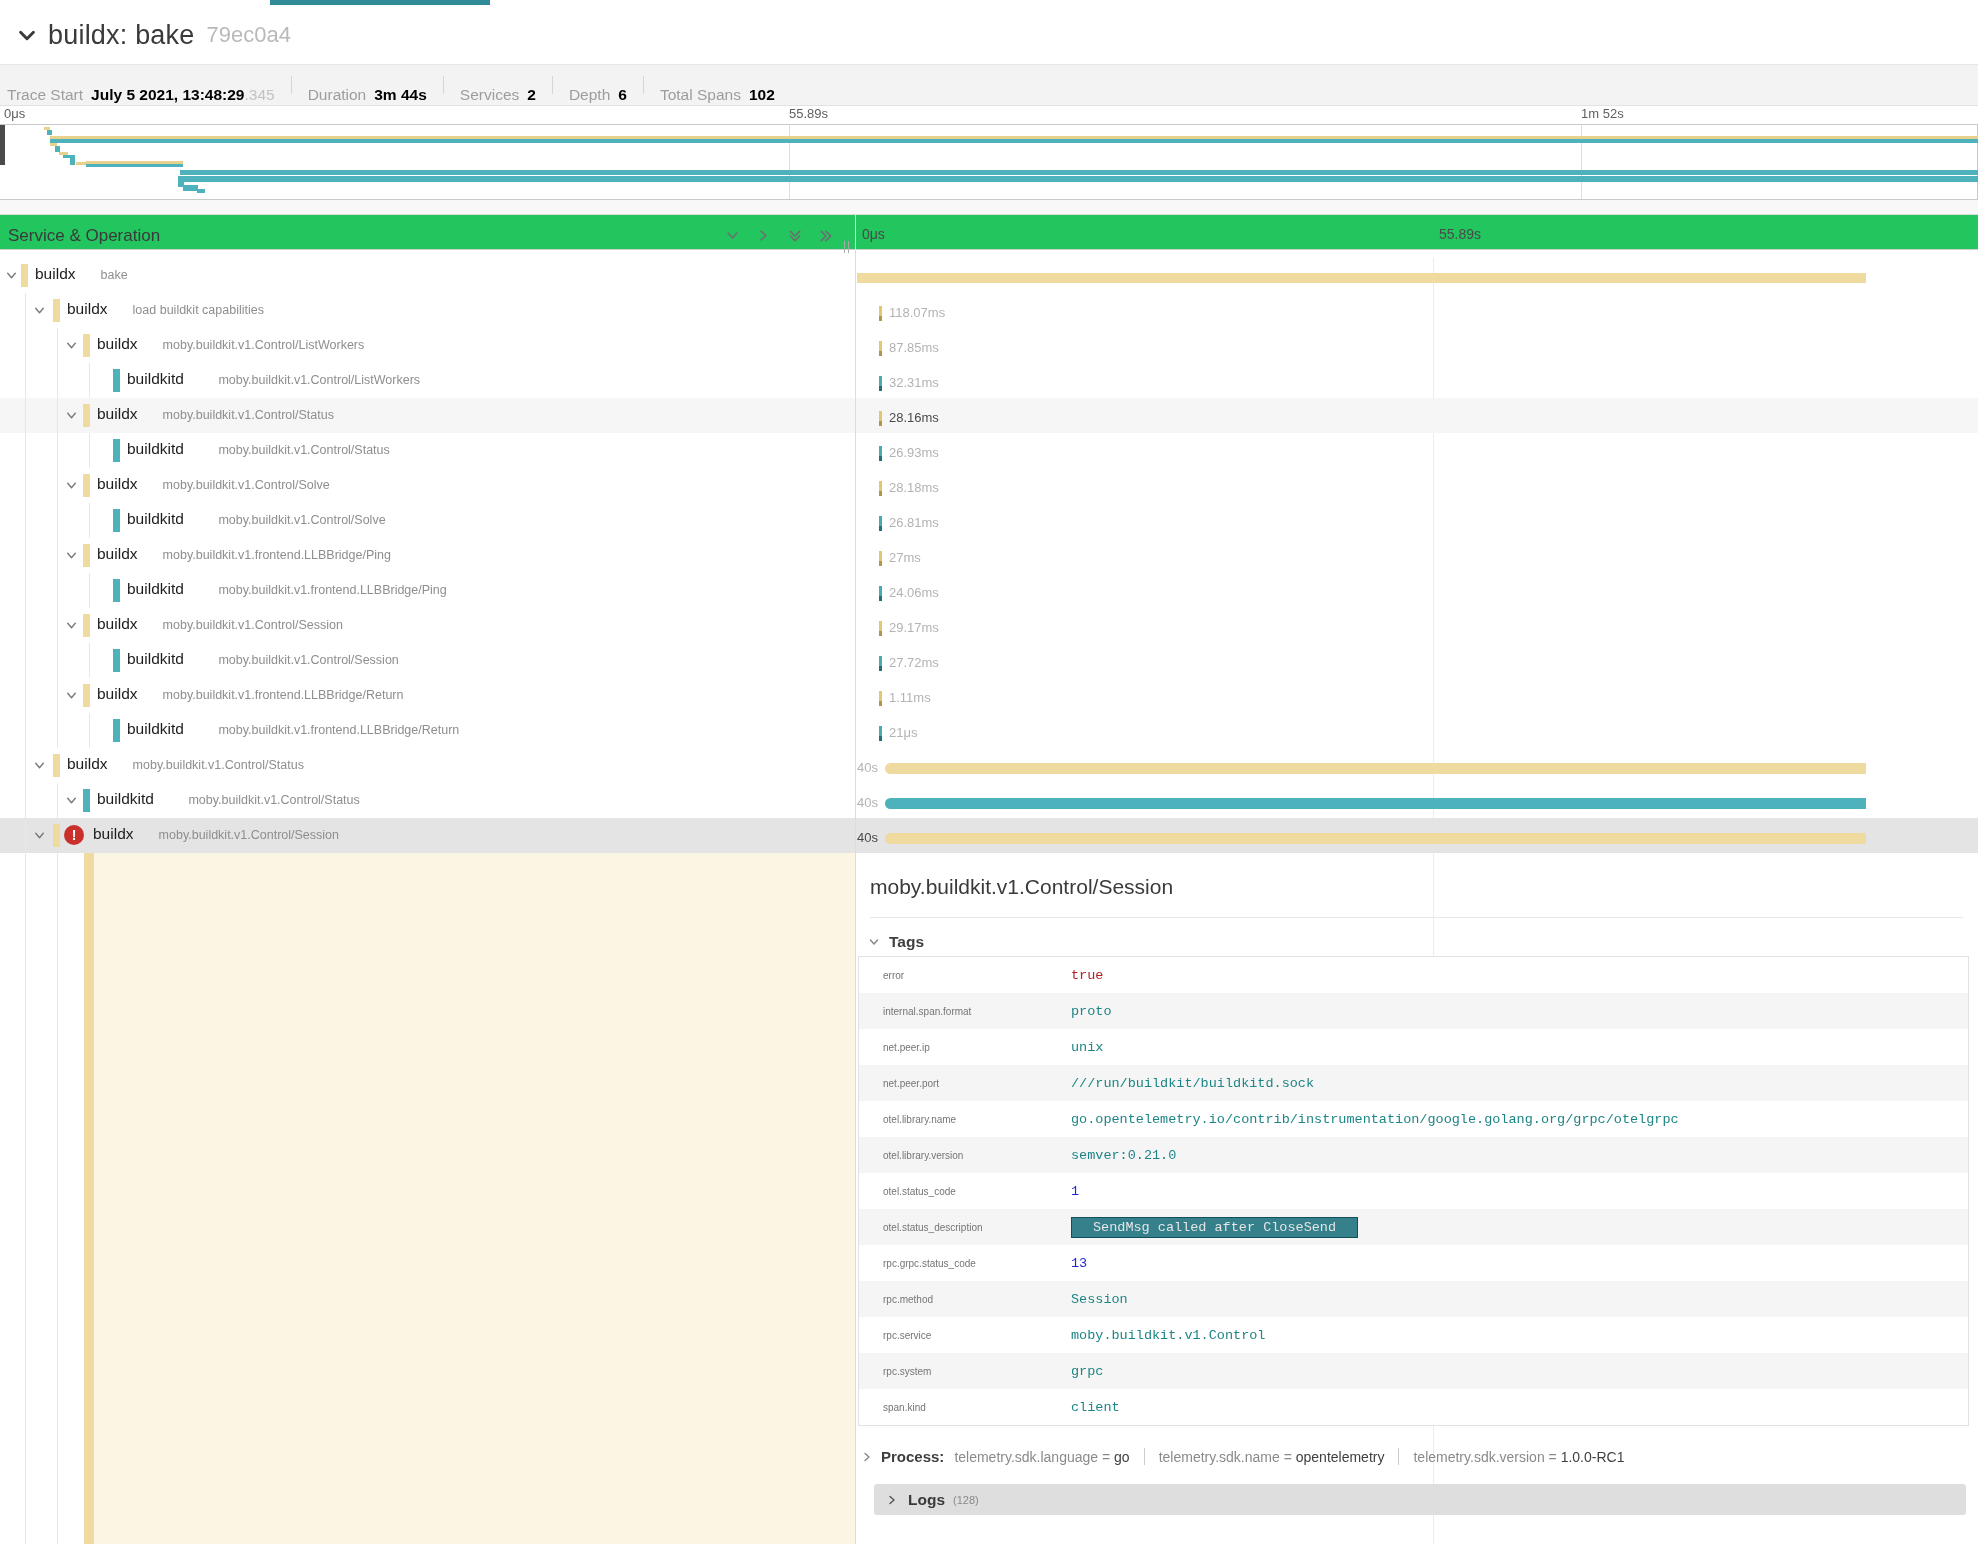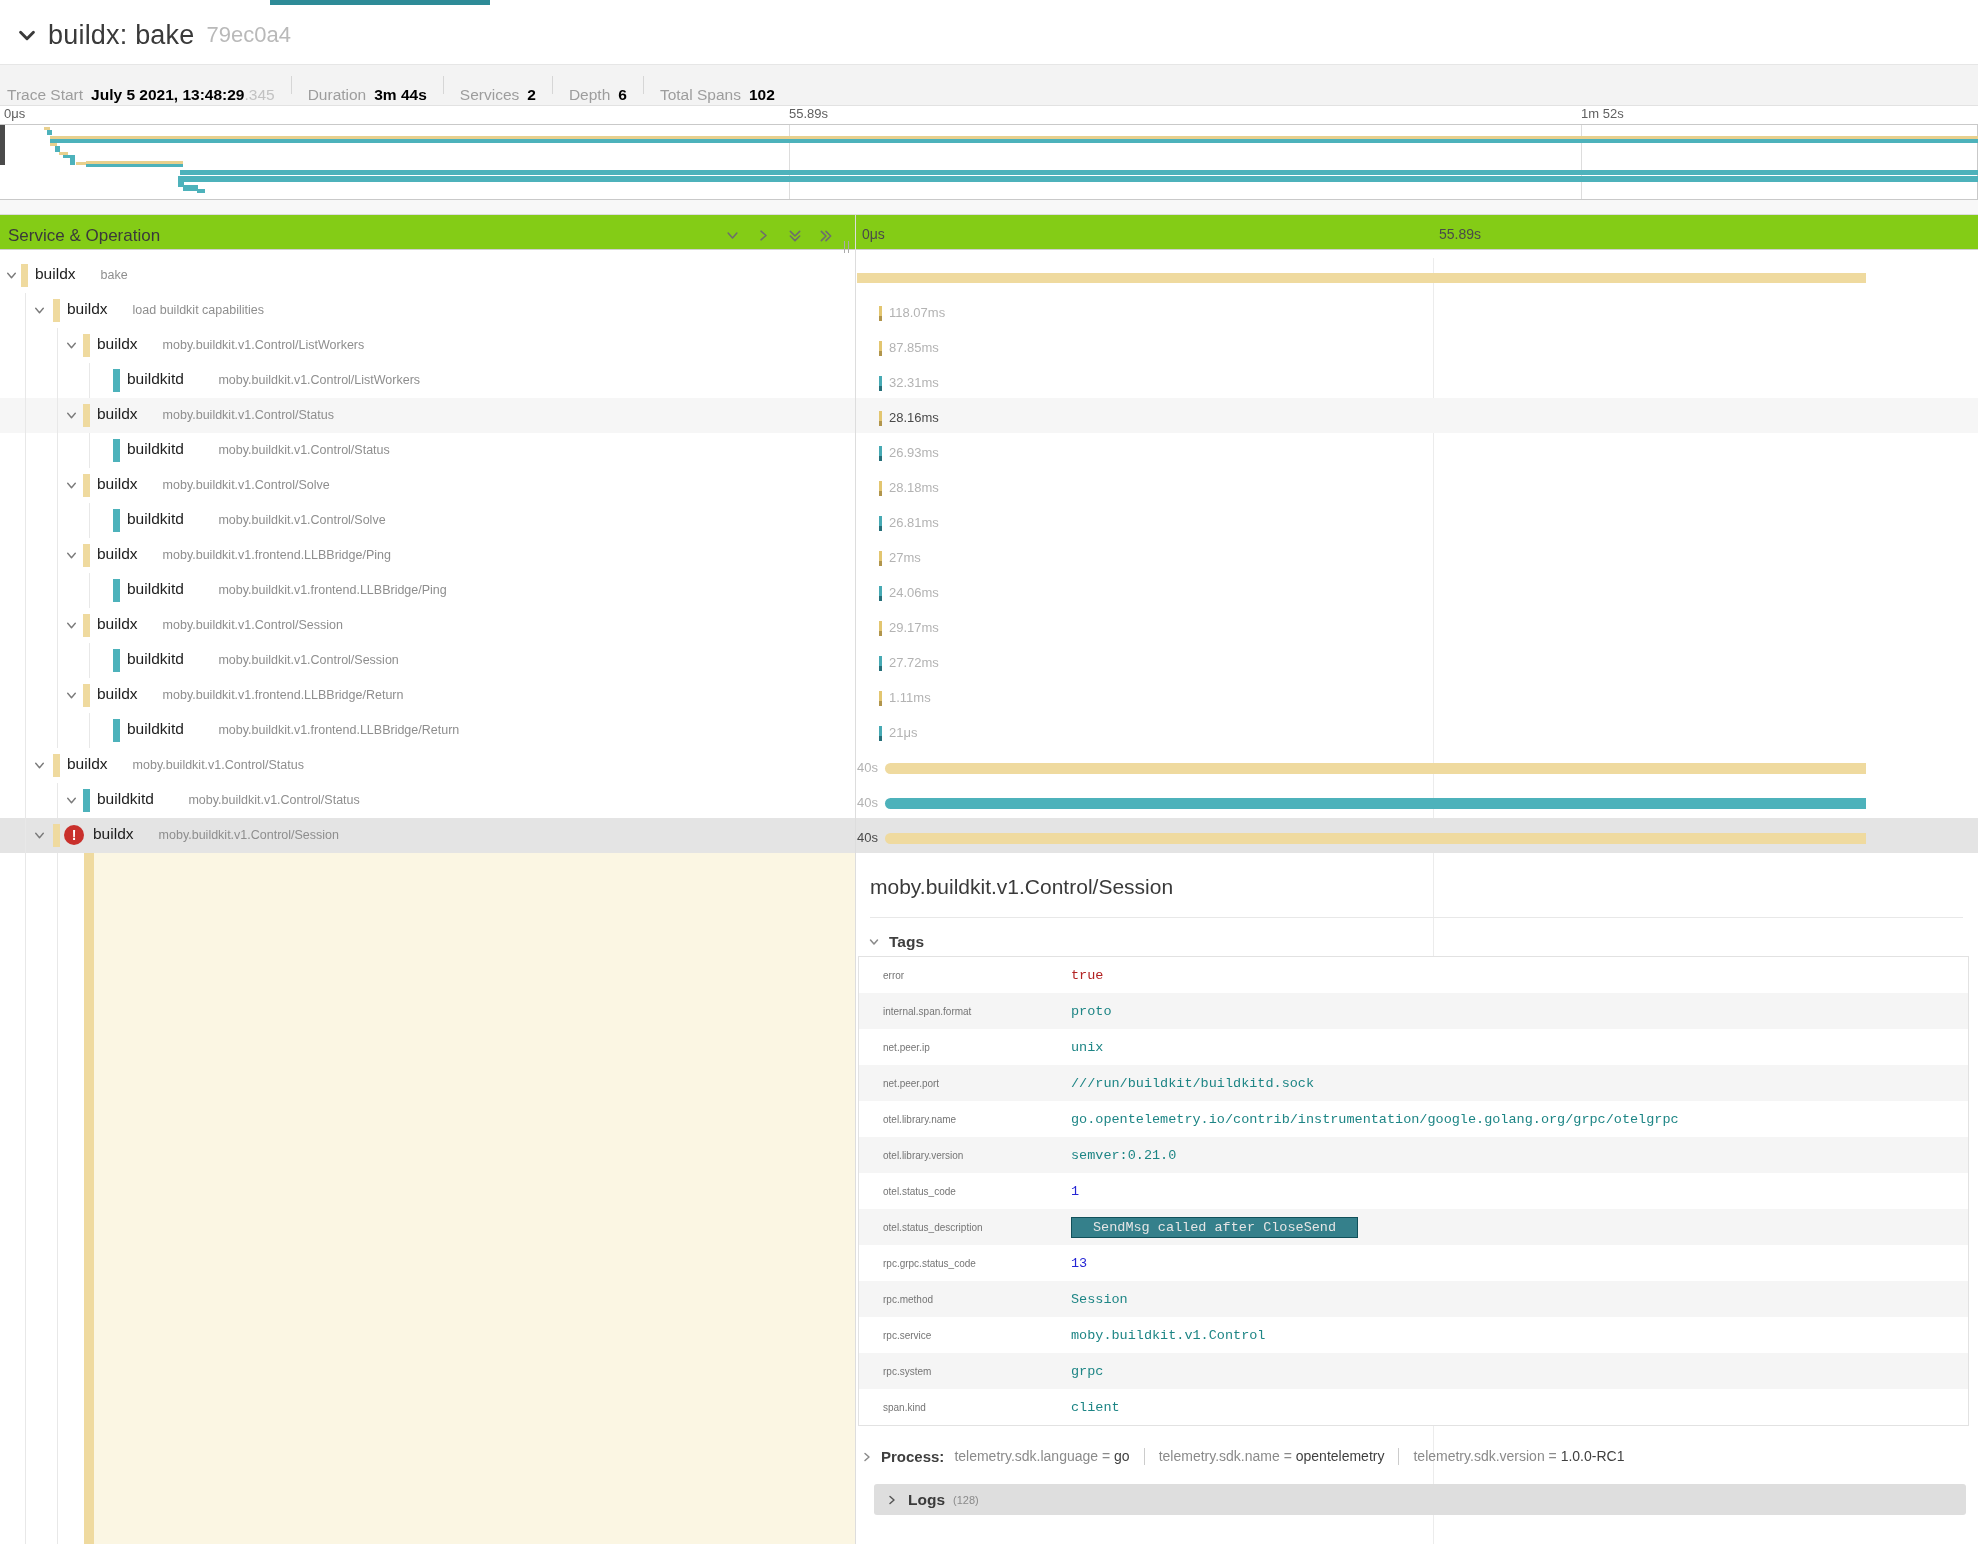--- a/index.html
+++ b/index.html
@@ -27,21 +27,21 @@
   
   .mm-tick { top:106px; font-size:13px; color:#5f5f5f; }
   #minimap { top:124px; left:0; width:1978px; height:76px; background:#fff;
     border:1px solid #c9c9c9; border-left:none; }
   .mm-grid { position:absolute; top:0; width:1px; height:100%; background:#ddd; }
   .mm-seg { position:absolute; }
   #mm-scrubber { position:absolute; left:0; top:0; width:5px; height:40px; background:#4a4a4a; cursor:col-resize; }
 
   
   #band-gap { top:200px; left:0; width:100%; height:14px; background:#f8f8f8; }
-  #colhead { top:214px; left:0; width:100%; height:36px; background:#84cc16;
+  #colhead { top:214px; left:0; width:100%; height:36px; background:#22c55e;
     border-top:1px solid #ddd; border-bottom:1px solid #cfcfcf; }
   #svc-op-title { position:absolute; left:8px; top:11px; font-size:17px; color:#3a3a3a; }
   #head-icons { position:absolute; left:724px; top:12px; display:flex; gap:14px; align-items:center; }
   .hicon { width:17px; height:17px; display:flex; align-items:center; justify-content:center; cursor:pointer; color:#6d6d6d; }
   #col-drag { position:absolute; left:844px; top:26px; display:flex; gap:3px; cursor:col-resize; }
   #col-drag i { display:block; width:1px; height:12px; background:#aaa; }
   .thead-tick { position:absolute; top:11px; font-size:14px; color:#4a4a4a; }
 
   
   #rows { top:258px; left:0; width:1978px; height:595px; }
@@ -538,21 +538,21 @@
             <div class="tag-val tv-string">client</div>
           </div>
         </div>
       <div id="process-row">
         <span class="mini-chev">
           <svg width="12" height="12" viewBox="0 0 24 24" fill="none" stroke="currentColor" stroke-width="3" stroke-linecap="round" stroke-linejoin="round">
               <polyline points="8,5 16,12 8,19"></polyline>
             </svg>
         </span>
         <span id="process-label">Process:</span>
-        <span id="process-items" style="display: inline-flex; align-items: flex-start;">
+        <span id="process-items" style="display: inline-flex; align-items: center;">
             <span class="proc-item"><span>telemetry.sdk.language</span> = <b>go</b></span>
             <span class="proc-sep"></span>
             <span class="proc-item"><span>telemetry.sdk.name</span> = <b>opentelemetry</b></span>
             <span class="proc-sep"></span>
             <span class="proc-item"><span>telemetry.sdk.version</span> = <b>1.0.0-RC1</b></span>
           </span>
       </div>
       <div id="logs-row">
         <span class="mini-chev" style="margin-left:12px">
           <svg width="12" height="12" viewBox="0 0 24 24" fill="none" stroke="#555" stroke-width="3" stroke-linecap="round" stroke-linejoin="round">

